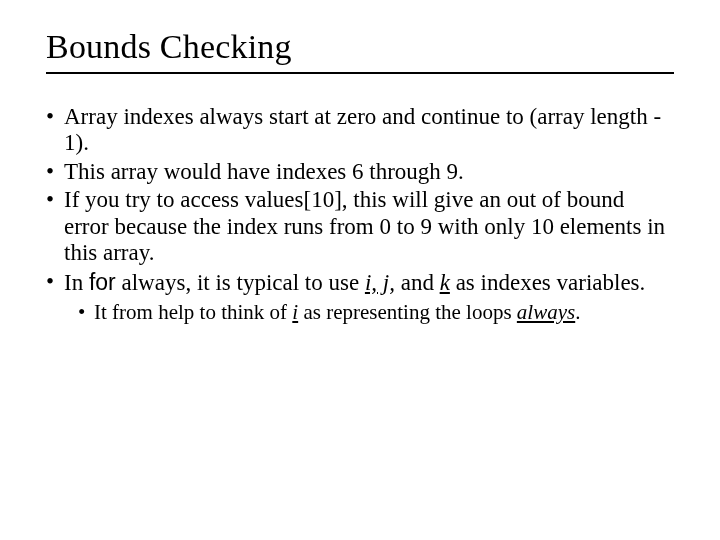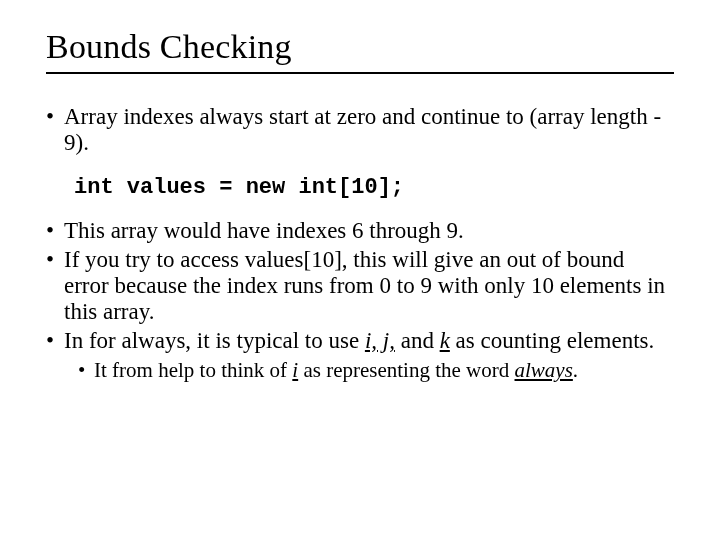--- a/index.html
+++ b/index.html
@@ -45,21 +45,21 @@
     flex: 1 1 auto;
   }
   .code-block {
     font-family: "Courier New", Courier, monospace;
     font-weight: bold;
     font-size: 22px;
     margin: 18px 0 18px 28px;
     white-space: pre;
   }
   .mono {
-    font-family: Liberation Serif, serif;
+    font-family: Liberation Sans, sans-serif;
   }
   .ital {
     font-style: italic;
     text-decoration: underline;
   }
   .sub-bullet {
     display: flex;
     font-size: 21px;
     margin: 4px 0 0 32px;
   }
@@ -75,43 +75,42 @@
 <body>
 
 <div class="slide">
   <h1 class="title">Bounds Checking</h1>
   <hr class="rule">
 
   <div class="content">
 
     <div class="bullet">
       <div class="dot">•</div>
-      <div class="txt">Array indexes always start at zero and continue to (array length - 9).</div>
+      <div class="txt">Array indexes always start at zero and continue to (array length - 1).</div>
     </div>
 
-    <div class="code-block">int values = new int[10];</div>
 
     <div class="bullet">
       <div class="dot">•</div>
       <div class="txt">This array would have indexes 6 through 9.</div>
     </div>
 
     <div class="bullet">
       <div class="dot">•</div>
       <div class="txt">If you try to access values[10], this will give an out of bound error because the index runs from 0 to 9 with only 10 elements in this array.</div>
     </div>
 
     <div class="bullet">
       <div class="dot">•</div>
       <div class="txt">
-        <span>In </span><span class="mono">for</span><span> always, it is typical to use </span><span class="ital">i, j,</span><span> and </span><span class="ital">k</span><span> as counting elements.</span>
+        <span>In </span><span class="mono">for</span><span> always, it is typical to use </span><span class="ital">i, j,</span><span> and </span><span class="ital">k</span><span> as indexes variables.</span>
       </div>
     </div>
 
     <div class="sub-bullet">
       <div class="dot">•</div>
       <div class="txt">
-        <span>It from help to think of </span><span class="ital">i</span><span> as representing the word </span><span class="ital">always</span><span>.</span>
+        <span>It from help to think of </span><span class="ital">i</span><span> as representing the loops </span><span class="ital">always</span><span>.</span>
       </div>
     </div>
 
   </div>
 </div>
 
 </body></html>

